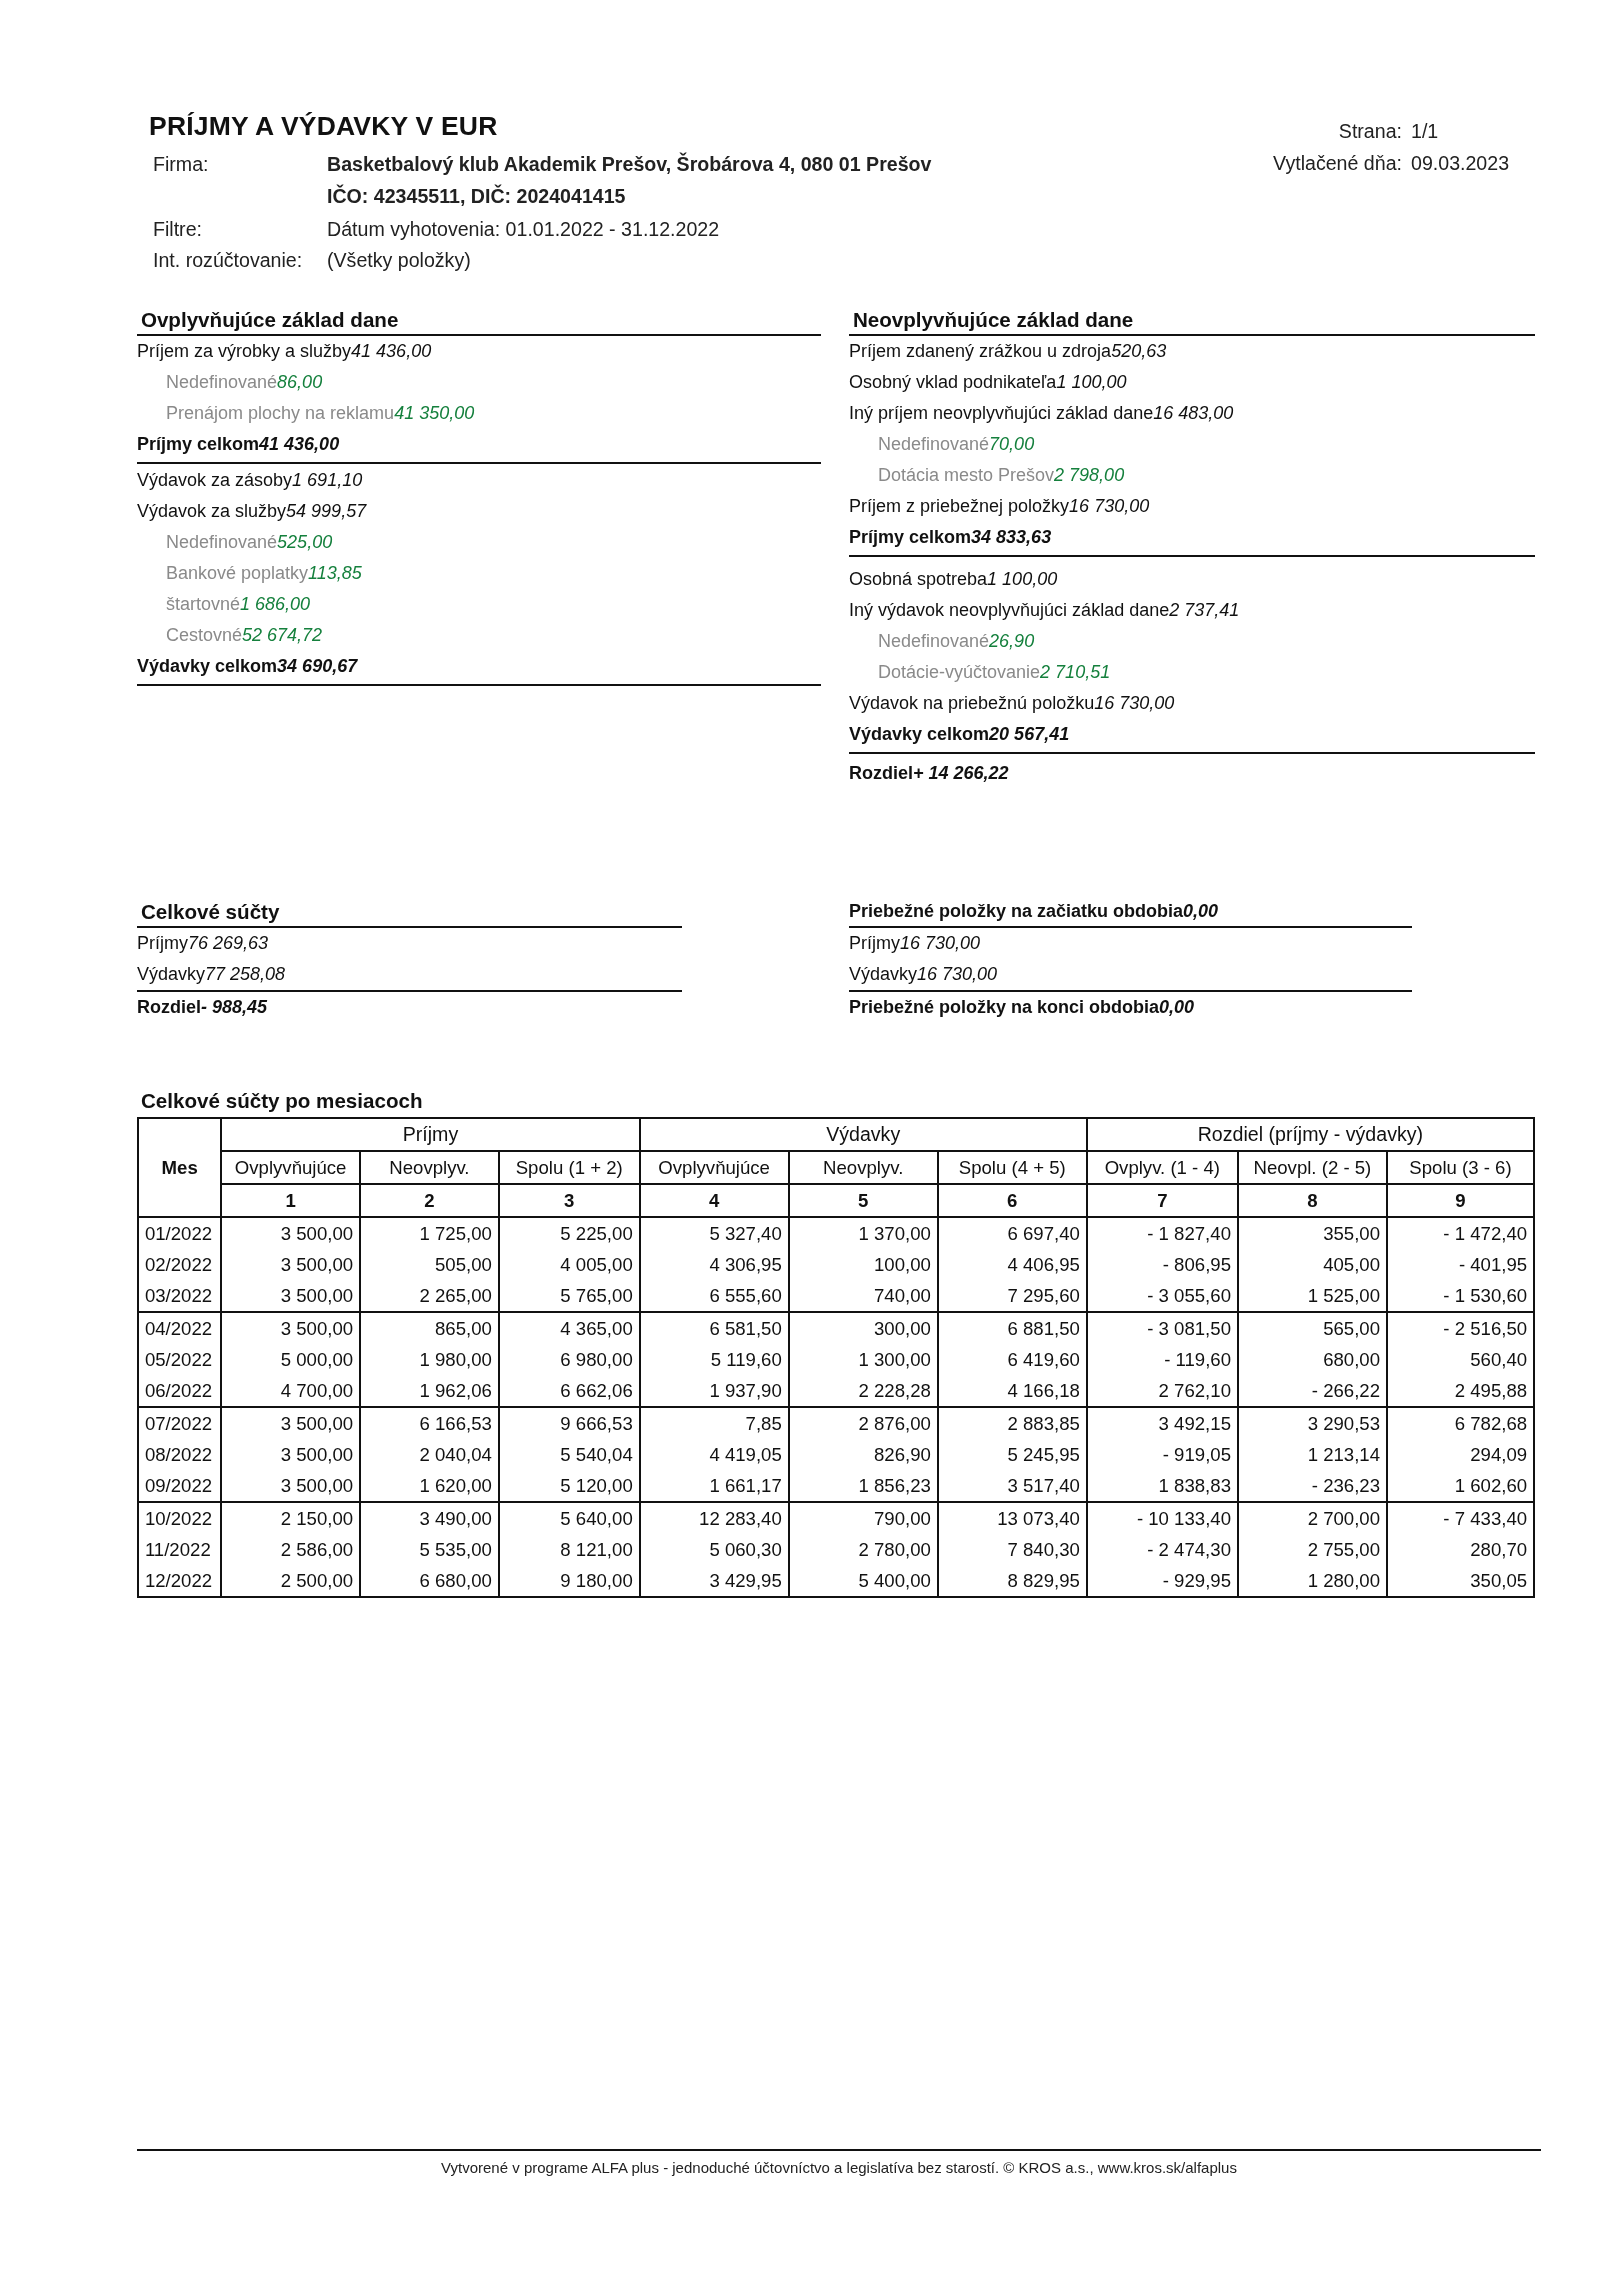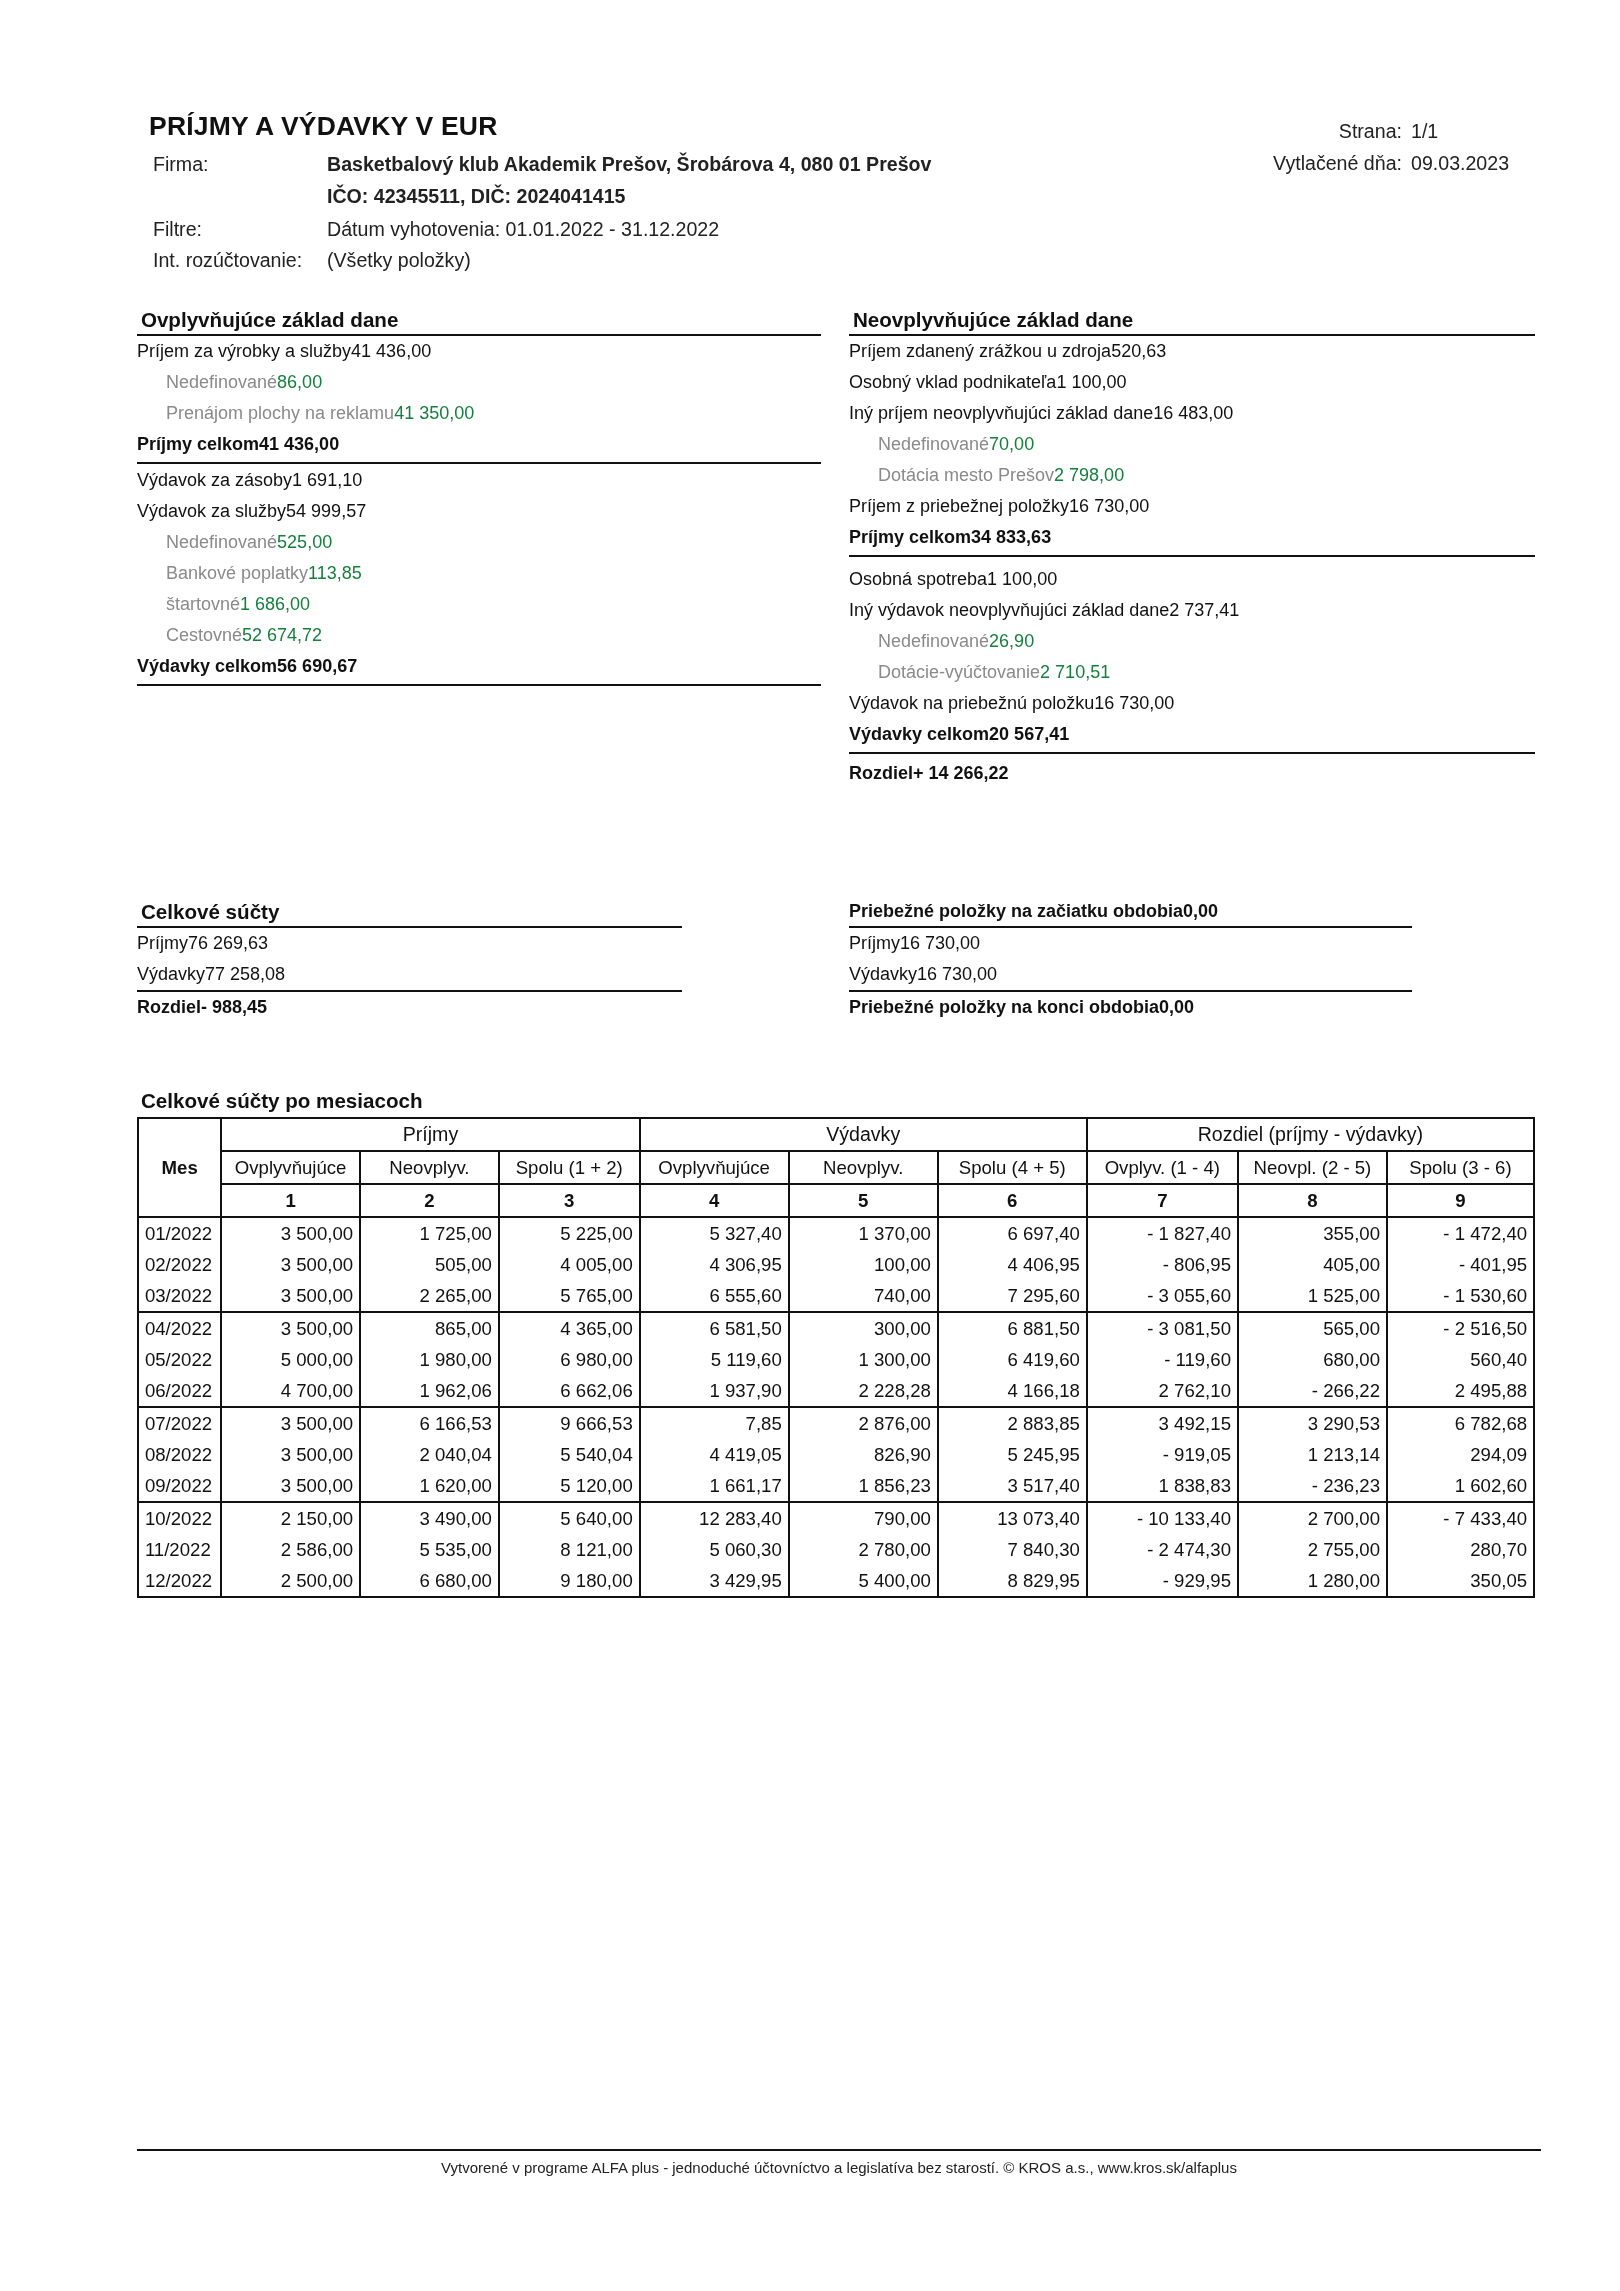--- a/index.html
+++ b/index.html
@@ -14,21 +14,21 @@
   .hdr-bold { font-weight: bold; }
   .meta-label { font-size: 19.6px; color: #222; text-align: right; }
   .meta-value { font-size: 19.6px; color: #222; }
 
   
   .sec { position: absolute; font-size: 18px; }
   .sec-title { font-weight: bold; font-size: 20.6px; height: 29px; line-height: 29px; }
   .rule { border-top: 2.5px solid #111; }
   .row { display: flex; align-items: center; height: 31px; }
   .row .lbl { white-space: nowrap; }
-  .row .val { white-space: nowrap; text-align: right; }
+  .row .val { white-space: nowrap; text-align: right; font-style: italic; }
   .row.sub .lbl { padding-left: 29px; color: #8a8a8a; font-weight: 300; }
   .row.sub .val { color: #15803d; }
   .row.bold { font-weight: bold; }
 
   
   table.mt { border-collapse: collapse; position: absolute; left: 137px; top: 1117px;
              width: 1398px; font-size: 18.6px; }
   table.mt td, table.mt th { border-left: 2px solid #111; border-right: 2px solid #111; padding: 0 5.9px; height: 31px; }
   table.mt th { font-weight: normal; text-align: center; border: 2px solid #111; }
   table.mt th.grp { font-size: 19.6px; }
@@ -103,21 +103,21 @@
         <span class="lbl">štartovné</span>
         <span class="val">1 686,00</span>
       </div>
       <div class="row sub">
         <span class="lbl">Cestovné</span>
         <span class="val">52 674,72</span>
       </div>
     </div>
   <div class="row bold">
     <span class="lbl">Výdavky celkom</span>
-    <span class="val">56 690,67</span>
+    <span class="val">34 690,67</span>
   </div>
   <div class="rule" style="margin-top:2px;"></div>
 </div>
 
 <div class="sec" style="left:849px; top:305px; width:686px;">
   <div class="sec-title" style="padding-left:3.9px;">Neovplyvňujúce základ dane</div>
   <div class="rule"></div>
   <div id="neo-income">
       <div class="row">
         <span class="lbl">Príjem zdanený zrážkou u zdroja</span>

